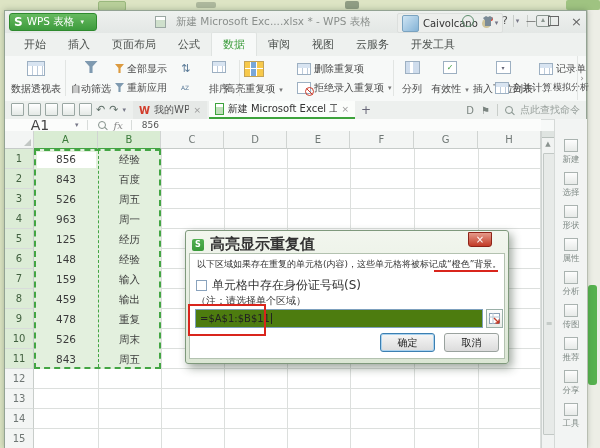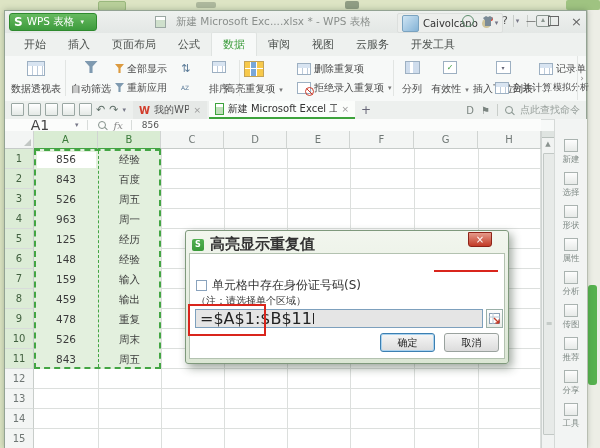--- a/index.html
+++ b/index.html
@@ -124,21 +124,21 @@
   .dlogo{width:12px;height:12px;border-radius:2px;background:linear-gradient(#52b052,#3a9a3a);color:#fff;font-size:8px;font-weight:bold;text-align:center;line-height:12px}
   .dtext{font-size:15px;font-weight:600;color:#333}
   .dclose{position:absolute;right:16px;top:1px;width:24px;height:15px;background:linear-gradient(#e59a8a,#c23b27);border:1px solid #8e2318;border-radius:0 0 3px 3px;color:#fff;font-size:10px;line-height:14px;text-align:center;cursor:pointer;box-sizing:border-box}
   .dbody{position:absolute;left:3px;top:22px;right:3px;bottom:4px;background:#fff;border:1px solid #b3c2b0}
   .ddesc{position:absolute;left:7px;top:4px;font-size:9px;color:#333;white-space:nowrap}
   .redline{position:absolute;left:244px;top:16px;width:64px;height:2px;background:#d9251c}
   .dcheckrow{position:absolute;left:6px;top:23px;display:flex;gap:5px;align-items:center}
   .cbx{width:9px;height:9px;border:1px solid #8aa3bd;background:#fff;cursor:pointer}
   .clabel{font-size:12px;color:#333}
   .dnote{position:absolute;left:6px;top:40px;font-size:10px;color:#333}
-  .dinput{position:absolute;left:5px;top:55px;width:288px;height:19px;border:1px solid #7da0bd;box-sizing:border-box;background:#e5e5e5;font-size:16px;color:#222;line-height:17px;padding-left:4px;display:flex;align-items:center;cursor:text}
+  .dinput{position:absolute;left:5px;top:55px;width:288px;height:19px;border:1px solid #7da0bd;box-sizing:border-box;background:#4d7c0f;font-size:10px;color:#222;line-height:17px;padding-left:4px;display:flex;align-items:center;cursor:text}
   .cursorbar{display:inline-block;width:1px;height:11px;background:#222;margin-left:1px}
   .dpicker{position:absolute;left:296px;top:55px;width:17px;height:19px;border:1px solid #9ab0a8;background:linear-gradient(#fdfdfd,#e8ece7);box-sizing:border-box;cursor:pointer;display:flex;align-items:center;justify-content:center}
   .dbtn{position:absolute;top:79px;width:55px;height:19px;border-radius:3px;background:linear-gradient(#f6f6f6,#dcdcdc);font-size:10px;color:#222;text-align:center;line-height:18px;cursor:pointer;box-sizing:border-box}
   .dok{left:190px;border:1px solid #3c7fb1;box-shadow:inset 0 0 0 1px #a9d2ef}
   .dcancel{left:254px;border:1px solid #9aa29e}
   .redbox{position:absolute;left:2px;top:73px;width:74px;height:28px;border:2px solid #d9251c;z-index:12;pointer-events:none}
 </style>
 </head>
 <body>
 
@@ -413,20 +413,21 @@
   </div>
 </div>
 
 <div class="dlg">
   <div class="dtitle">
     <span class="dlogo">S</span>
     <span class="dtext">高亮显示重复值</span>
   </div>
   <div class="dclose">×</div>
   <div class="dbody">
+    <div class="ddesc">以下区域如果存在重复的单元格(内容)，这些单元格将被标记成“橙色”背景。</div>
     <div class="redline"></div>
     <div class="dcheckrow">
       <span class="cbx"></span>
       <span class="clabel">单元格中存在身份证号码(S)</span>
     </div>
     <div class="dnote">（注：请选择单个区域）</div>
     <div class="dinput">
       <span>=$A$1:$B$11</span>
         <span class="cursorbar"></span>
     </div>

